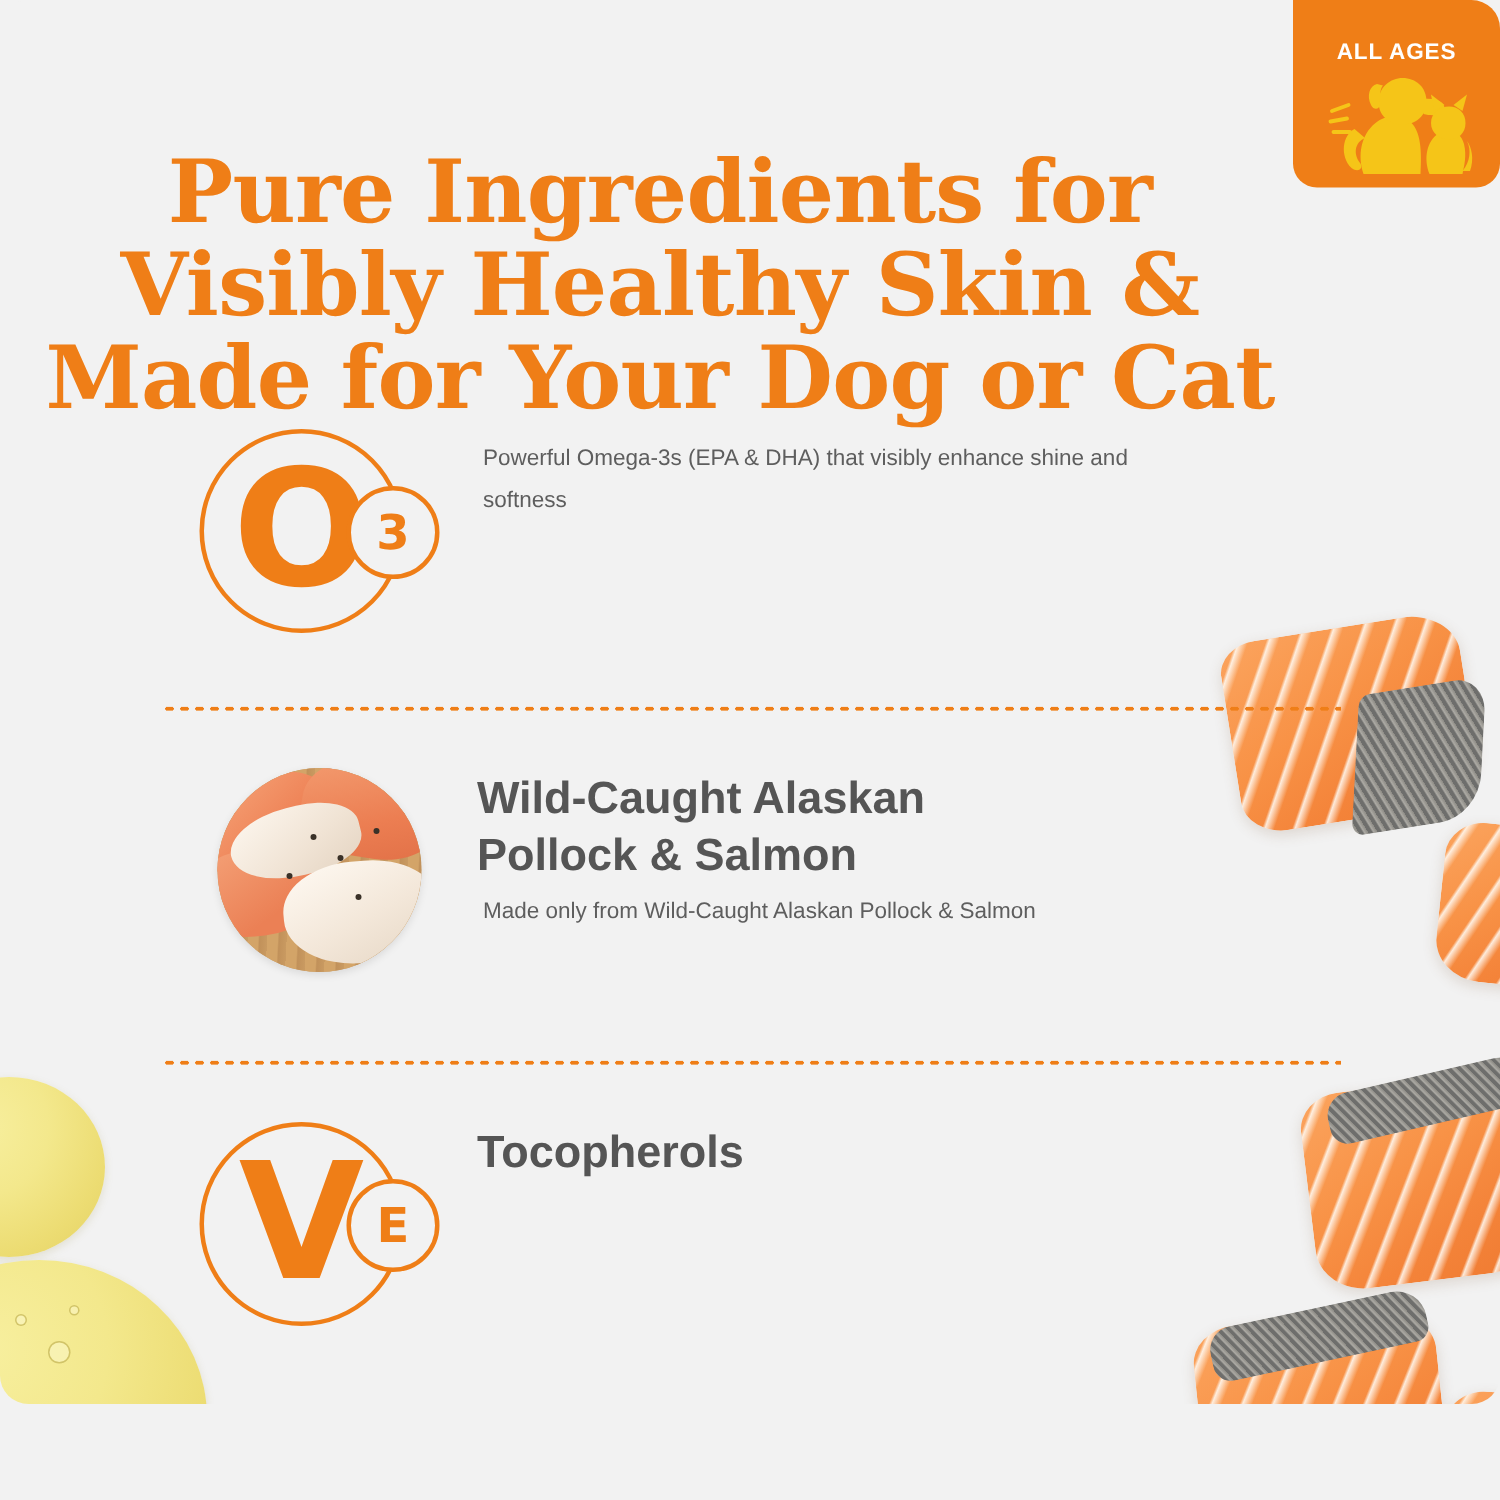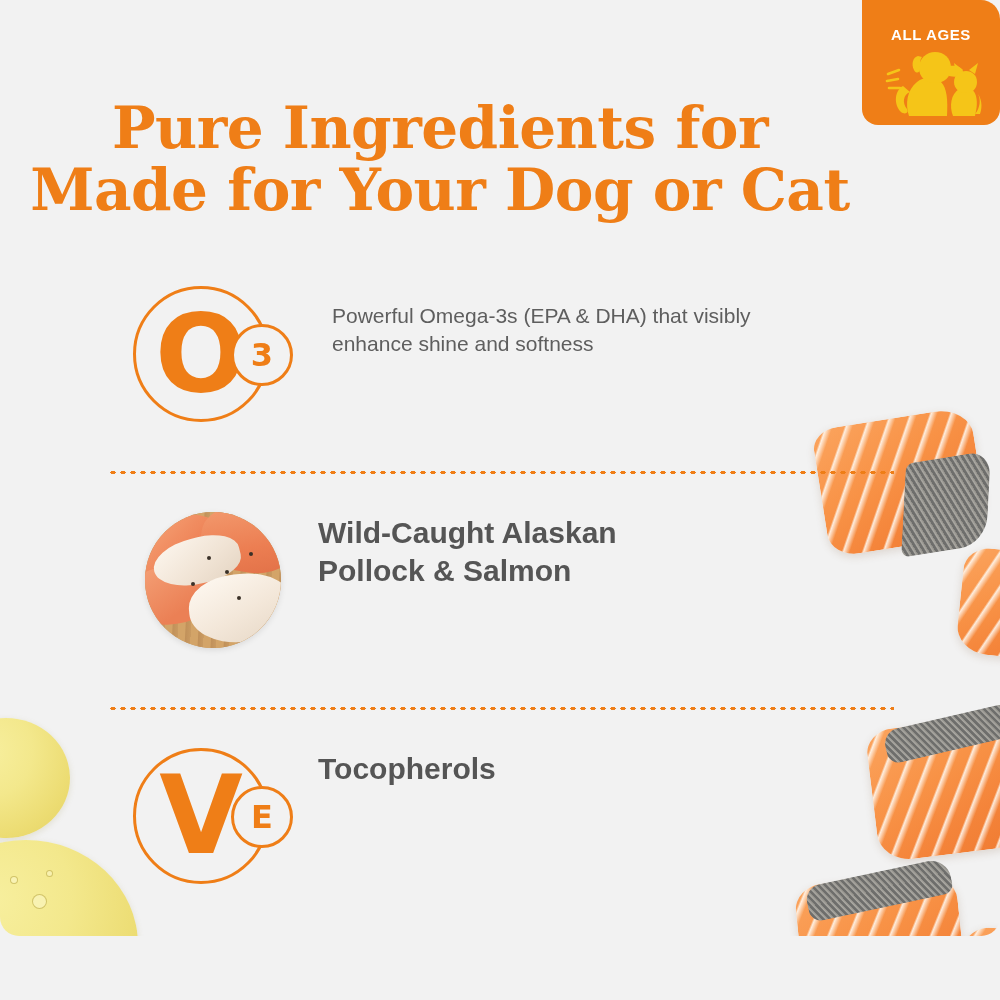--- a/index.html
+++ b/index.html
@@ -146,23 +146,23 @@
   .feature-title {
     color: #555555;
     font-size: 30px;
     font-weight: bold;
     line-height: 38px;
     margin: 0 0 2px 0;
     font-family: "Liberation Sans", sans-serif;
   }
   .feature-desc {
     color: #5e5e5e;
-    font-size: 21px;
+    font-size: 15px;
     line-height: 28px;
-    margin: 14px;
+    margin: 4px;
     font-family: "Liberation Sans", sans-serif;
     max-width: 480px;
   }
 
   .feature-omega { top: 286px; }
   .feature-fish  { top: 512px; }
   .feature-toco  { top: 748px; }
 
   
   .roundel {
@@ -370,20 +370,21 @@
           <path d="M96 28 L99 17 L90 24 Z"></path>
 
           <path d="M96 68 C101 62 102 54 99 48 C102 52 104 60 101 68 Z"></path>
         </g>
       </svg>
     </div>
   </div>
 
   <h1 class="headline">
     <span class="hl-line">Pure Ingredients for</span>
+    <span class="hl-line">Visibly Healthy Skin &amp;</span>
     <span class="hl-line">Made for Your Dog or Cat</span>
   </h1>
 
   <div class="feature feature-omega">
     <div class="feature-icon-slot">
       <div class="roundel">
         <div class="roundel-ring"></div>
         <div class="roundel-glyph">O</div>
         <div class="roundel-sub">3</div>
       </div>
@@ -406,20 +407,21 @@
         <div class="pc-pollock-b"></div>
         <div class="pc-speck" style="left:62px; top:44px;"></div>
         <div class="pc-speck" style="left:80px; top:58px;"></div>
         <div class="pc-speck" style="left:104px; top:40px;"></div>
         <div class="pc-speck" style="left:46px; top:70px;"></div>
         <div class="pc-speck" style="left:92px; top:84px;"></div>
       </div>
     </div>
     <div class="feature-text">
       <h2 class="feature-title" style="max-width:400px;">Wild-Caught Alaskan Pollock &amp; Salmon</h2>
+      <p class="feature-desc">Made only from Wild-Caught Alaskan Pollock &amp; Salmon</p>
     </div>
   </div>
 
   <div class="divider divider-2"></div>
 
   <div class="feature feature-toco">
     <div class="feature-icon-slot">
       <div class="roundel">
         <div class="roundel-ring"></div>
         <div class="roundel-glyph">V</div>

